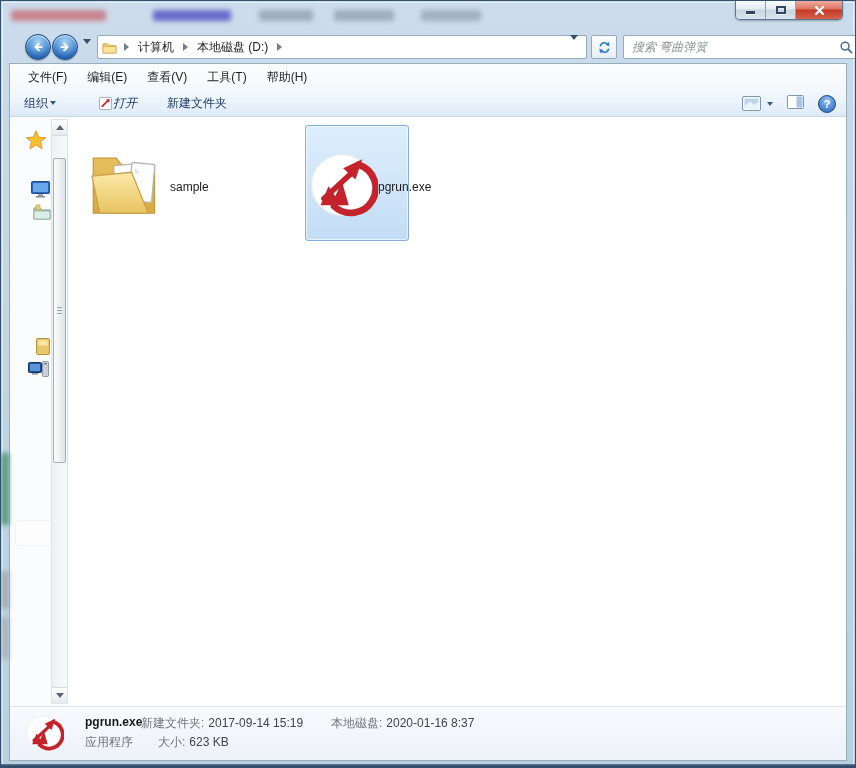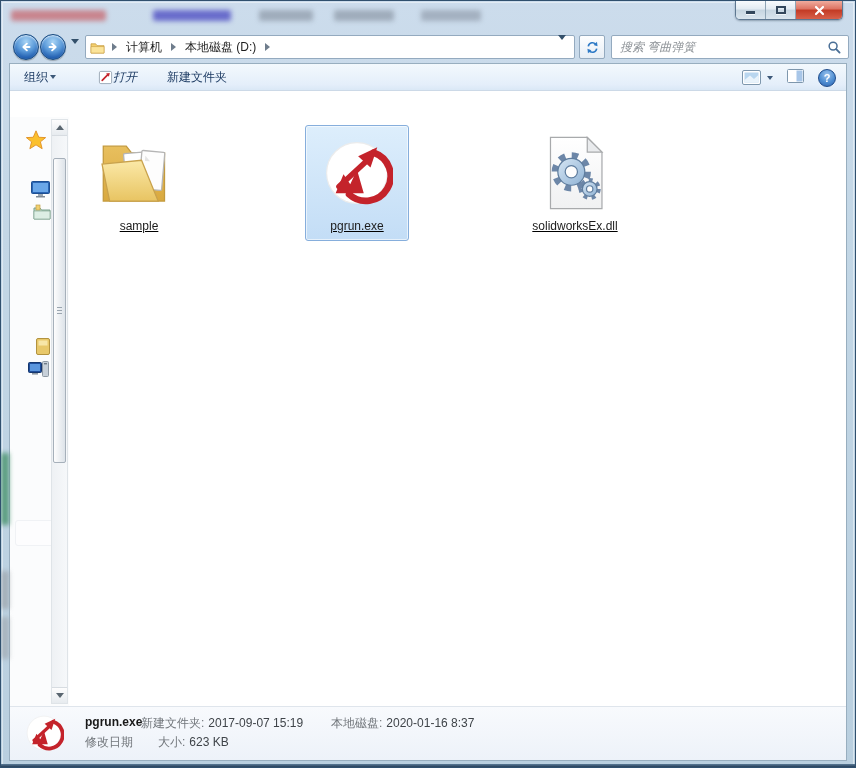--- a/index.html
+++ b/index.html
@@ -16,21 +16,21 @@
   .blob{position:absolute;filter:blur(2.5px);}
   
   .titlebar{position:absolute;top:0;left:0;right:0;height:30px;}
   .tblob{position:absolute;top:9px;height:11px;border-radius:2px;filter:blur(2.5px);}
   .win-controls{position:absolute;top:0;right:12px;height:19px;display:flex;border:1px solid #5d7791;border-top:none;border-radius:0 0 5px 5px;overflow:hidden;box-shadow:0 1px 2px rgba(20,40,60,.35);}
   .wc{width:30px;height:100%;display:flex;align-items:center;justify-content:center;background:linear-gradient(#f8fbfd 0%,#e2ebf2 45%,#c6d5e1 50%,#dae5ee 100%);border-right:1px solid #8ea4b5;}
   .wc.close{width:46px;border-right:none;background:linear-gradient(#f0ac9e 0%,#dd7261 45%,#c23a24 50%,#d8604a 100%);}
   .g-min{width:9px;height:3px;background:#33475c;box-shadow:0 1px 0 rgba(255,255,255,.8);margin-top:5px;}
   .g-max{width:10px;height:8px;border:2px solid #33475c;box-shadow:0 1px 0 rgba(255,255,255,.7);background:transparent;}
   
-  .navbar{position:absolute;top:30px;left:8px;right:8px;height:32px;}
+  .navbar{position:absolute;top:30px;left:20px;right:8px;height:32px;}
   .nav-circ{position:absolute;top:3px;width:26px;height:26px;border-radius:50%;border:1px solid #17497f;
     background:radial-gradient(circle at 50% 28%,#a8d4f5 0%,#5b9ad9 45%,#1f5cae 78%,#3a77c4 100%);
     box-shadow:inset 0 1px 2px rgba(255,255,255,.8),0 1px 1px rgba(0,0,0,.25);
     display:flex;align-items:center;justify-content:center;}
   .nav-back{left:4px;} .nav-fwd{left:31px;}
   .hist-caret{position:absolute;left:62px;top:13px;}
   .caret-down{width:0;height:0;border-left:4px solid transparent;border-right:4px solid transparent;border-top:5px solid #33506b;}
   .addr{position:absolute;left:76px;top:4px;width:490px;height:24px;background:#fff;border:1px solid #94aabf;border-radius:2px;display:flex;align-items:center;padding:0 4px;}
   .crumb-sep{width:0;height:0;border-top:4px solid transparent;border-bottom:4px solid transparent;border-left:5px solid #6f7d8c;margin:0 7px;}
   .crumb{color:#1d1d1d;padding:1px 2px;white-space:nowrap;}
@@ -57,21 +57,21 @@
   .sb-scroll{position:absolute;top:2px;bottom:2px;right:1px;width:17px;background:linear-gradient(90deg,#eef1f4,#f6f8fa);border:1px solid #dfe4e8;}
   .sb-btn{position:absolute;left:0;right:0;height:16px;background:linear-gradient(#fdfdfd,#e7ebef);display:flex;align-items:center;justify-content:center;}
   .sb-btn.up{top:0;border-bottom:1px solid #d7dce1;}
   .sb-btn.down{bottom:0;border-top:1px solid #d7dce1;}
   .tri-up{width:0;height:0;border-left:4px solid transparent;border-right:4px solid transparent;border-bottom:5px solid #5a6670;}
   .tri-dn{width:0;height:0;border-left:4px solid transparent;border-right:4px solid transparent;border-top:5px solid #5a6670;}
   .sb-thumb{position:absolute;left:1px;right:1px;top:38px;height:305px;border:1px solid #a6b0ba;border-radius:2px;background:linear-gradient(90deg,#fdfdfd,#dde3e9);}
   .sb-thumb::after{content:"";position:absolute;left:3px;right:3px;top:50%;height:7px;margin-top:-4px;
     background:repeating-linear-gradient(#9aa5af 0 1px,transparent 1px 3px);}
   .files{flex:1;position:relative;background:#fff;}
-  .tile{position:absolute;top:8px;width:104px;height:116px;display:flex;flex-direction:column;align-items:center;border:1px solid transparent;border-radius:3px;padding-top:4px;text-decoration:underline;}
+  .tile{position:absolute;top:8px;width:104px;height:116px;display:flex;flex-direction:row;align-items:center;border:1px solid transparent;border-radius:3px;padding-top:4px;}
   .tile.selected{background:linear-gradient(#ddeefc 0%,#c3ddf6 100%);border-color:#86aedc;box-shadow:inset 0 0 0 1px rgba(255,255,255,.6);}
   .tile .ticon{width:96px;height:86px;display:flex;align-items:center;justify-content:center;}
   .tile .tlabel{margin-top:3px;color:#1c1c1c;white-space:nowrap;}
   
   .details{position:absolute;left:0;right:0;bottom:0;height:54px;background:linear-gradient(#f8fafd,#edf2f9);border-top:1px solid #dfe5ec;}
   .d-logo{position:absolute;left:14px;top:6px;width:40px;height:40px;}
   .d-txt{position:absolute;font-size:12px;white-space:nowrap;}
   .lab{color:#71767b;} .val{color:#3f4449;margin-left:4px;}
   .d-name{left:75px;top:8px;font-weight:700;color:#191919;}
   .d-mod{left:131px;top:8px;} .d-cre{left:321px;top:8px;}
@@ -170,20 +170,27 @@
     <div class="searchbox">
       <input type="text" placeholder="搜索 弯曲弹簧" style="">
       <svg width="15" height="15" viewBox="0 0 16 16">
         <circle cx="6.5" cy="6.5" r="4.2" fill="none" stroke="#4a6f96" stroke-width="1.6"></circle>
         <path d="M9.8 9.8 L13.4 13.4" stroke="#4a6f96" stroke-width="2" stroke-linecap="round"></path>
       </svg>
     </div>
   </div>
 
   <div class="client">
+    <div class="menubar">
+      <span class="menu-item">文件(F)</span>
+      <span class="menu-item">编辑(E)</span>
+      <span class="menu-item">查看(V)</span>
+      <span class="menu-item">工具(T)</span>
+      <span class="menu-item">帮助(H)</span>
+    </div>
 
     <div class="toolbar">
       <div class="tb-btn" style="margin-left:6px;">
         <span>组织</span>
         <span class="tb-caret"></span>
       </div>
       <div class="tb-btn" style="margin-left:26px;font-style:italic;">
         <svg width="15" height="15" viewBox="0 0 16 16">
           <rect x="1.5" y="1.5" width="13" height="13" rx="1.5" fill="#fff" stroke="#9aa7b5"></rect>
           <path d="M4.5 11 L10.5 5" stroke="#c4232b" stroke-width="1.8" stroke-linecap="round"></path>
@@ -286,55 +293,38 @@
         <div class="tile selected" style="left:236px;">
           <div class="ticon">
             <svg width="72" height="72" viewBox="0 0 64 64">
                 <use href="#pgrun-logo"></use>
               </svg>
           </div>
           <div class="tlabel">pgrun.exe</div>
         </div>
 
 
-        <div class="tile" style="left:454px;">
-          <div class="ticon">
-            <svg width="70" height="76" viewBox="0 0 56 62">
-              <path d="M8 2 h30 l12 12 v46 H8z" fill="url(#pageG)" stroke="#a8aaac"></path>
-              <path d="M38 2 l12 12 h-12z" fill="#e9ebed" stroke="#a8aaac"></path>
-              <g>
-                <circle cx="25" cy="30" r="13" fill="none" stroke="#6d87a8" stroke-width="6" stroke-dasharray="5 5.2"></circle>
-                <circle cx="25" cy="30" r="11" fill="url(#gearG)" stroke="#5f7d9e"></circle>
-                <circle cx="25" cy="30" r="5" fill="#fdfdfd" stroke="#5f7d9e"></circle>
-                <circle cx="40" cy="44" r="7" fill="none" stroke="#6d87a8" stroke-width="4" stroke-dasharray="3 3.4"></circle>
-                <circle cx="40" cy="44" r="6" fill="url(#gearG)" stroke="#5f7d9e"></circle>
-                <circle cx="40" cy="44" r="2.6" fill="#fdfdfd" stroke="#5f7d9e"></circle>
-              </g>
-            </svg>
-          </div>
-          <div class="tlabel">solidworksEx.dll</div>
-        </div>
 
       </div>
     </div>
 
     <div class="details">
       <div class="d-logo">
         <svg width="40" height="40" viewBox="0 0 64 64">
             <use href="#pgrun-logo"></use>
           </svg>
       </div>
       <span class="d-txt d-name">pgrun.exe</span>
       <span class="d-txt d-mod">
-        <span class="lab">新建文件夹:</span><span class="val">2017-09-07 15:19</span>
+        <span class="lab">新建文件夹:</span><span class="val">2017-09-14 15:19</span>
       </span>
       <span class="d-txt d-cre">
         <span class="lab">本地磁盘:</span><span class="val">2020-01-16 8:37</span>
       </span>
-      <span class="d-txt d-type">修改日期</span>
+      <span class="d-txt d-type">应用程序</span>
       <span class="d-txt d-size">
         <span class="lab">大小:</span><span class="val">623 KB</span>
       </span>
     </div>
   </div>
 
   <div class="blob" style="left:0;top:452px;width:8px;height:72px;background:#3e8e63;opacity:.8;"></div>
   <div class="blob" style="left:0;top:570px;width:8px;height:38px;background:#9aa0a6;opacity:.7;"></div>
   <div class="blob" style="left:0;top:616px;width:8px;height:42px;background:#9aa0a6;opacity:.6;"></div>
 

